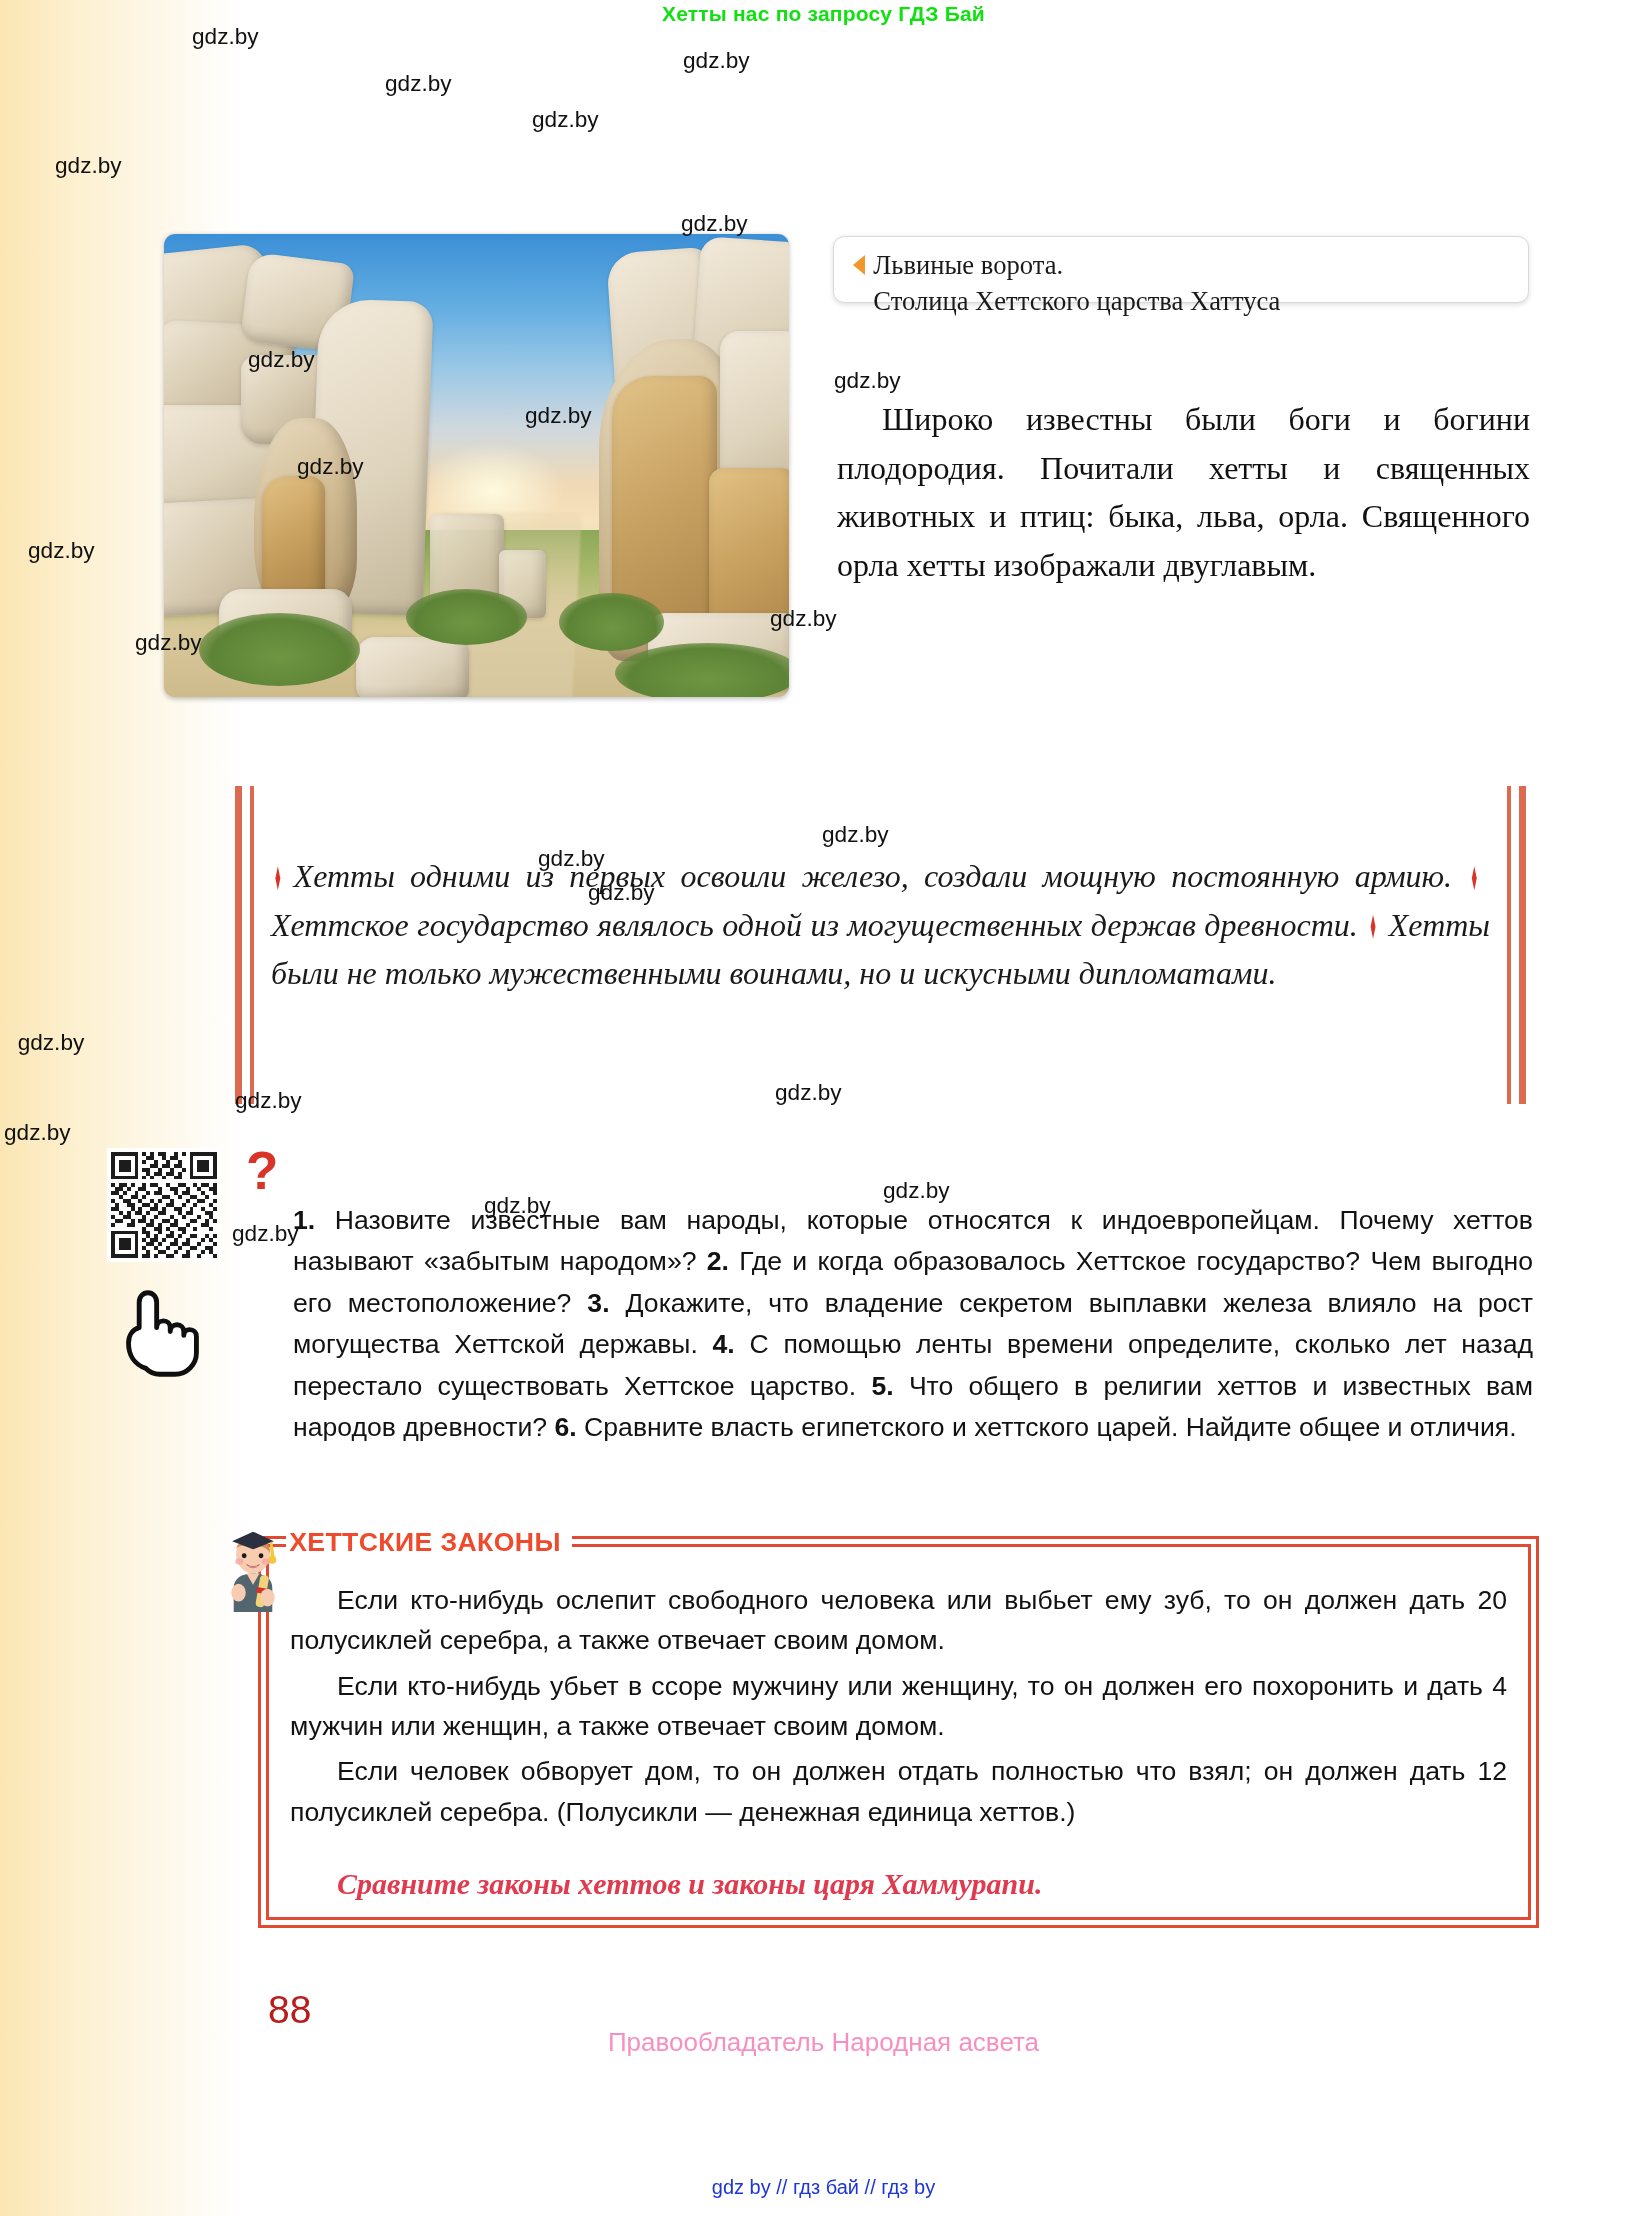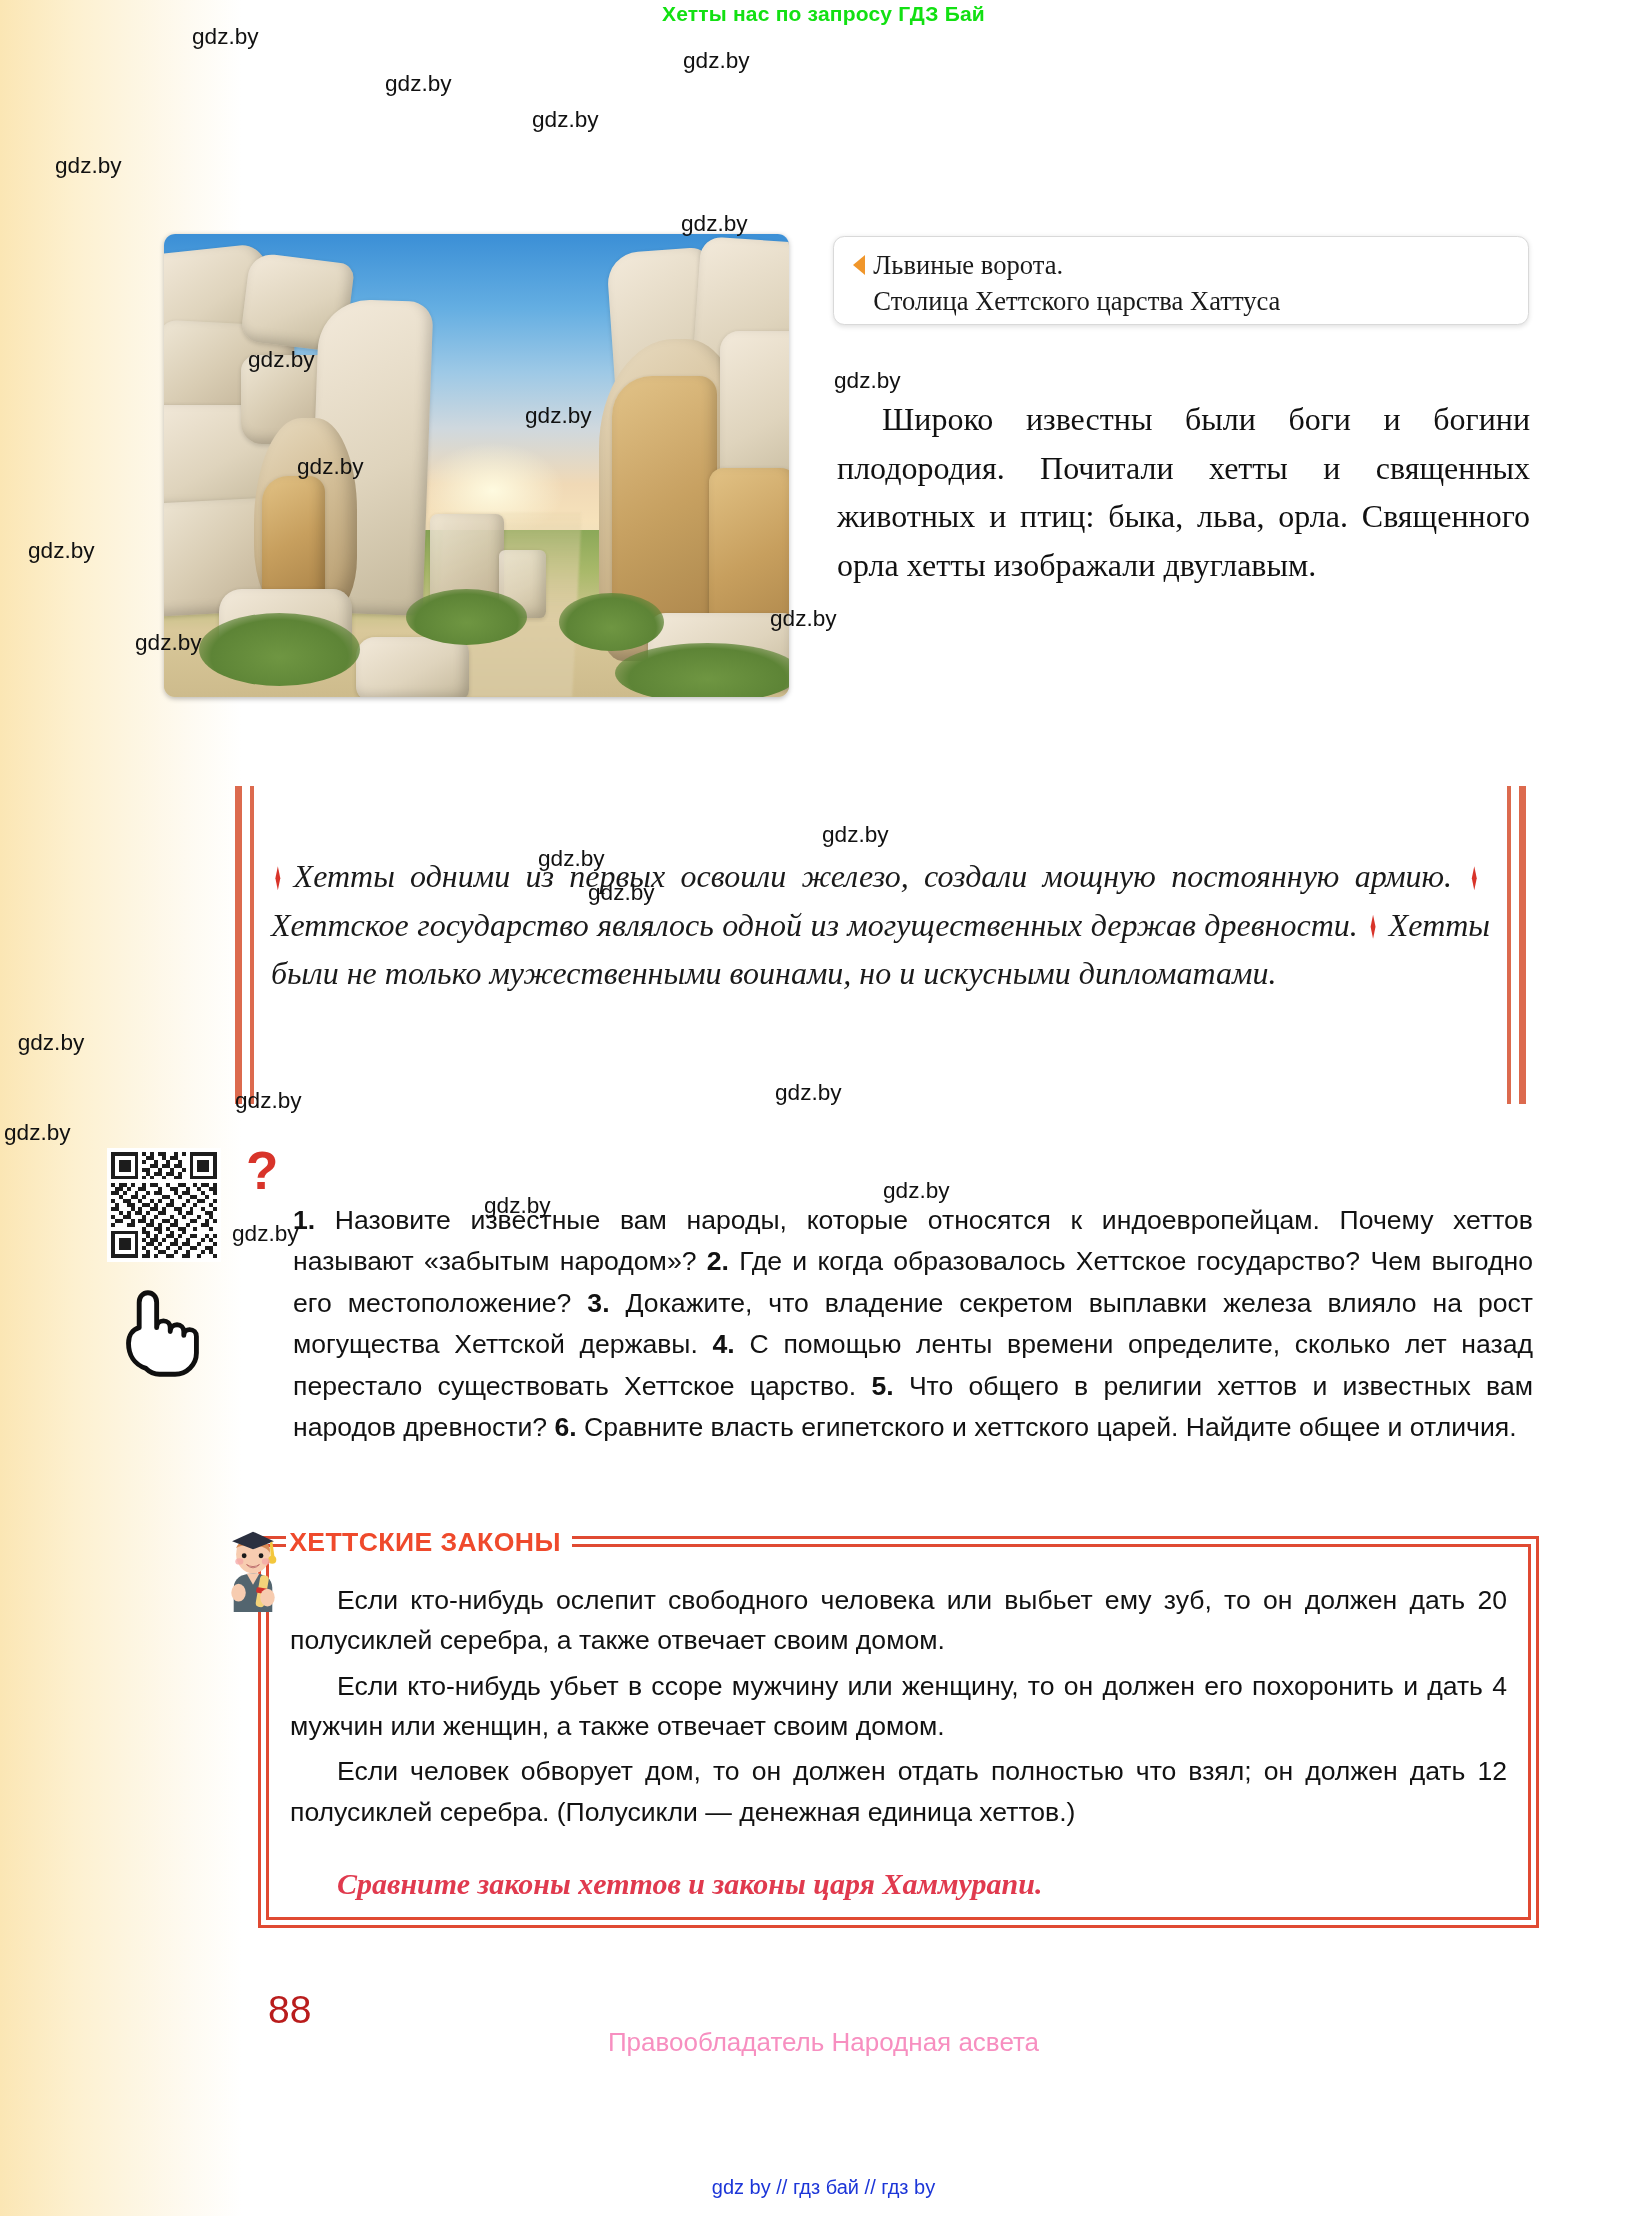--- a/index.html
+++ b/index.html
@@ -100,21 +100,21 @@
   .grass {
     position: absolute;
     background: radial-gradient(ellipse at 50% 60%, #6f9642 0%, #5d8436 60%, rgba(93,132,54,0) 100%);
     border-radius: 50%;
   }
 
   
   .caption-box {
     position: absolute;
     left: 833px; top: 236px;
-    width: 696px; height: 89px;
+    width: 696px; height: 67px;
     background: #ffffff;
     border: 0.8px solid #d9d9d9;
     border-radius: 11.3px;
     box-shadow: 0 1.6px 4.8px rgba(0,0,0,.12);
     padding: 9.7px 17.7px 8px 19.3px;
     z-index: 12;
   }
   .caption-line {
     font-family: "Liberation Serif", serif;
     font-size: 26.6px;

